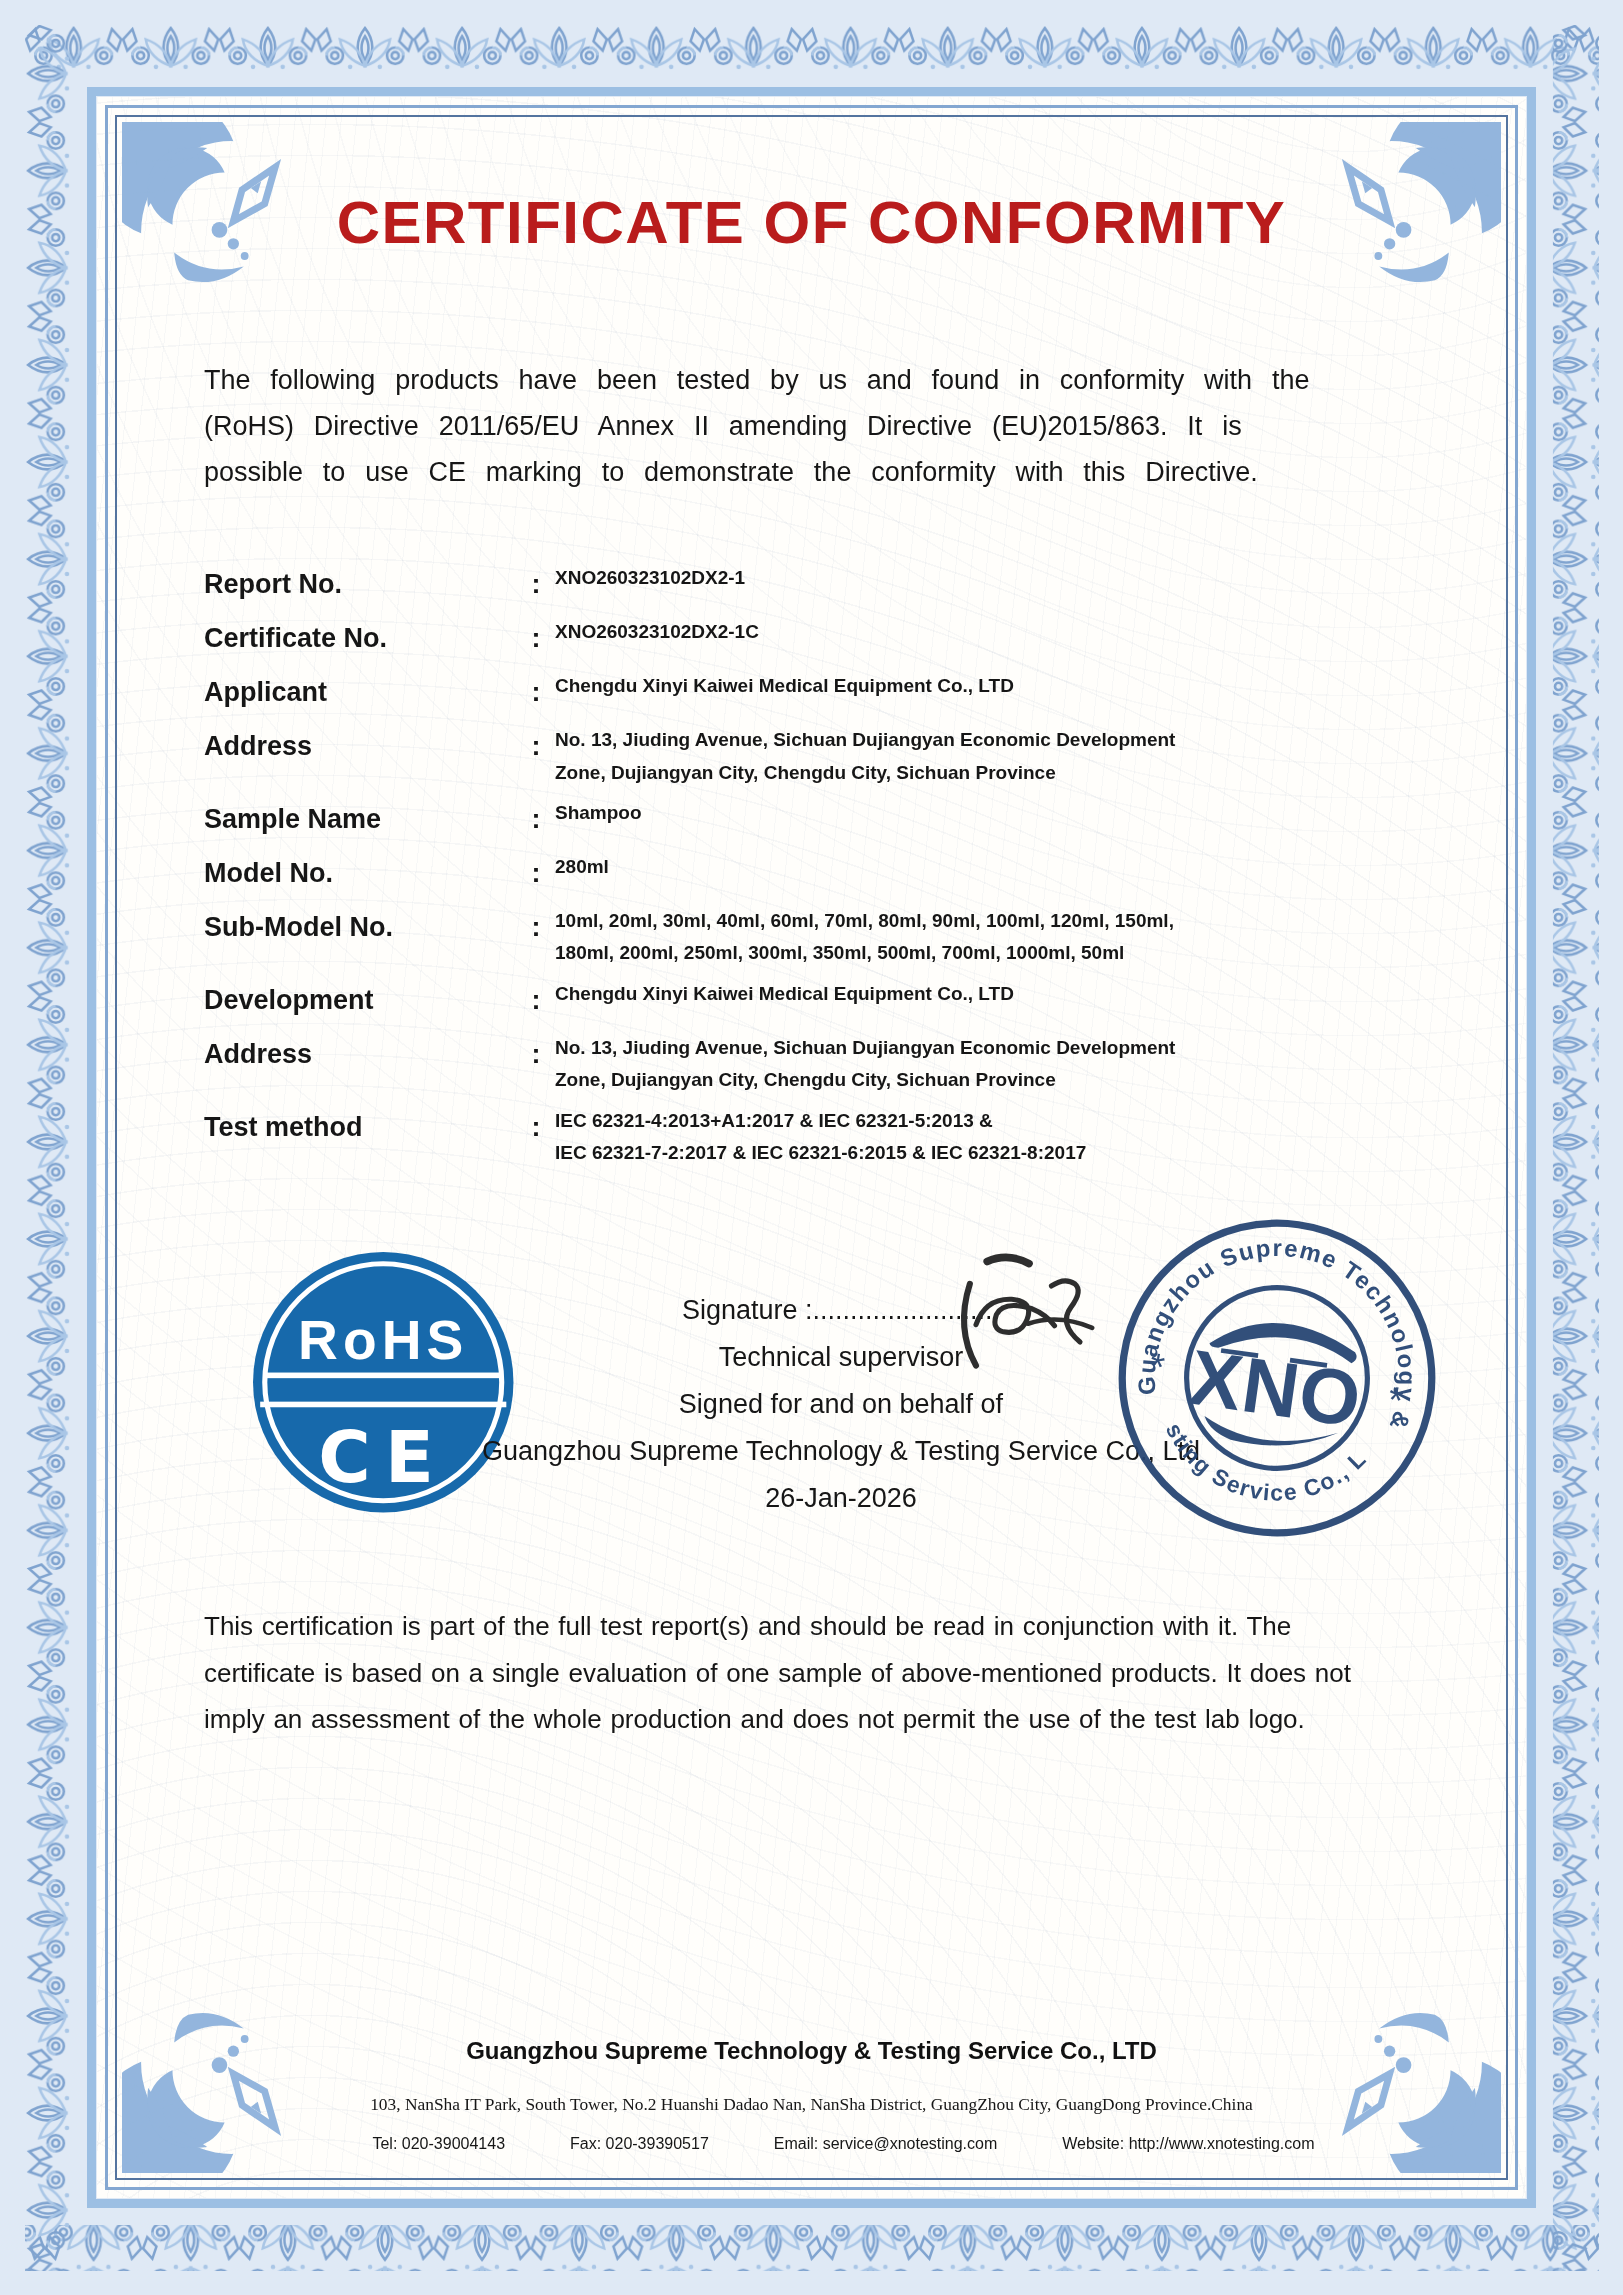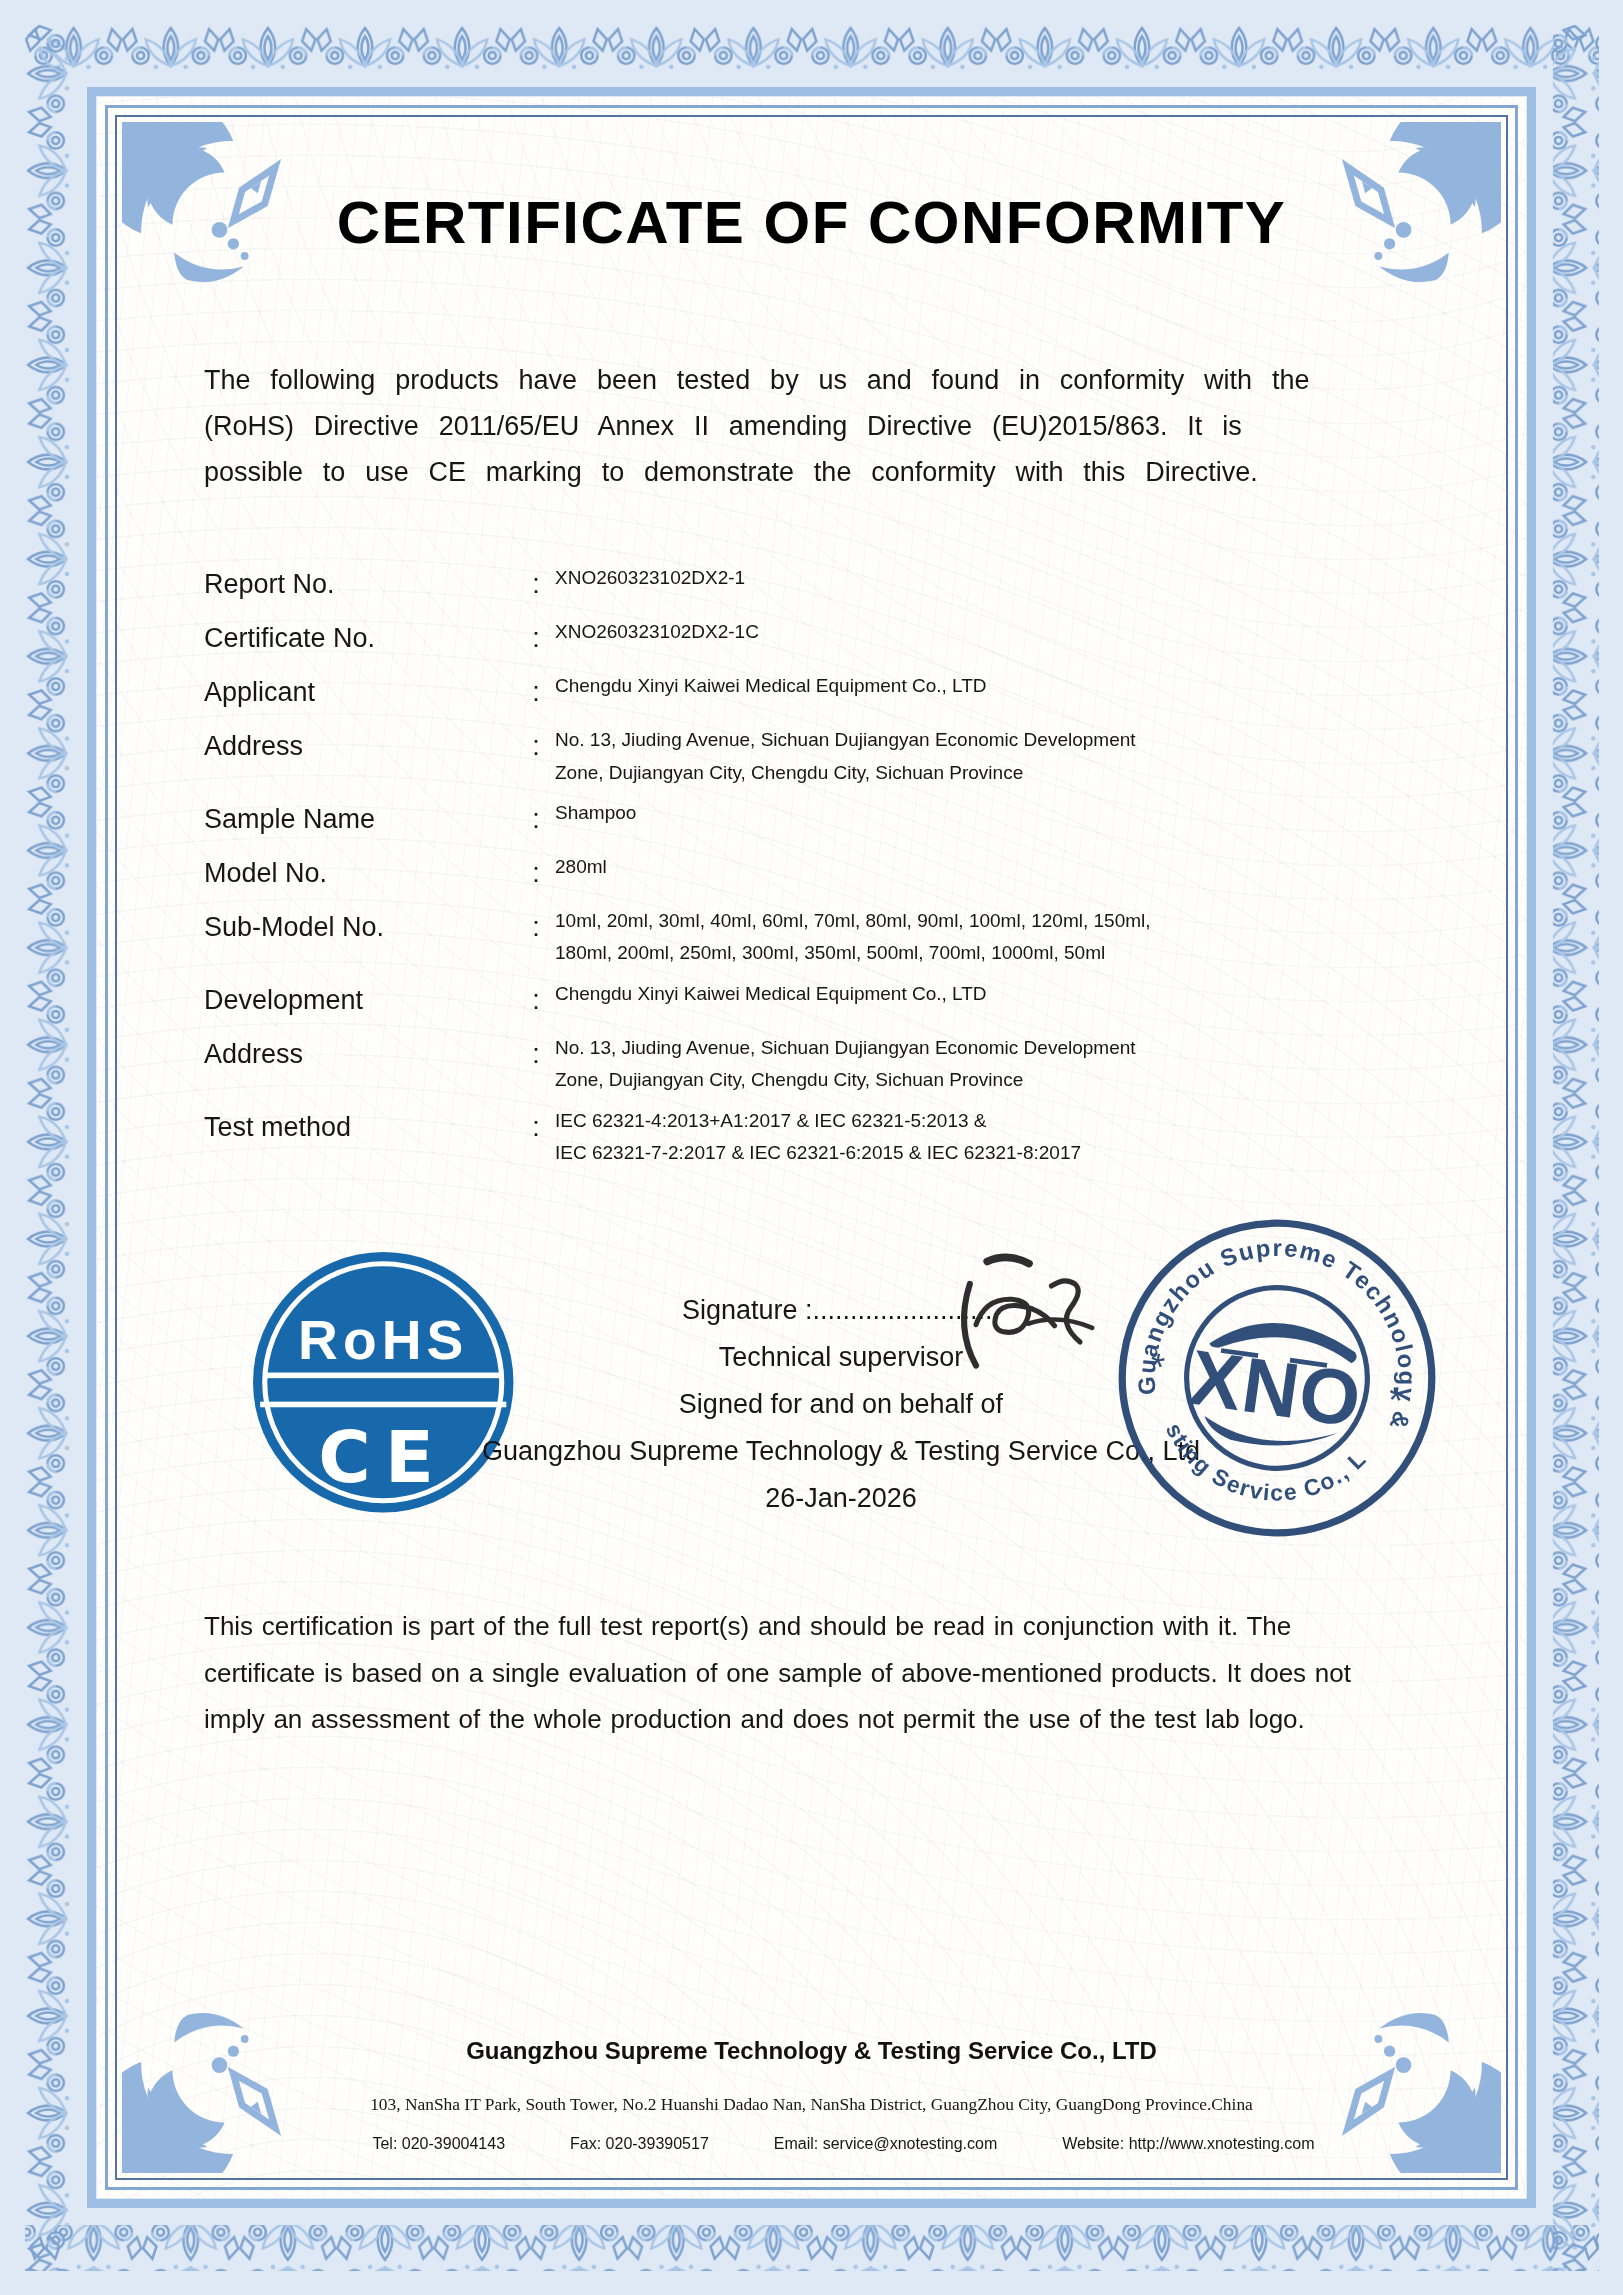--- a/index.html
+++ b/index.html
@@ -16,26 +16,26 @@
       #fffefb;}
   .frame-outer{position:absolute;left:105px;top:105px;right:105px;bottom:105px;border:3.1px solid #84a7d1;}
   .frame-inner{position:absolute;left:115px;top:115px;right:115px;bottom:115px;border:2px solid #54749f;}
   .flourish{position:absolute;width:174px;height:174px;opacity:0.96;}
   .fl-tl{left:122px;top:122px;}
   .fl-tr{right:122px;top:122px;transform:scaleX(-1);}
   .fl-bl{left:122px;bottom:122px;transform:scaleY(-1);}
   .fl-br{right:122px;bottom:122px;transform:scale(-1,-1);}
   
   .title{position:absolute;left:0;top:188px;width:100%;text-align:center;
-         font-size:60px;font-weight:bold;letter-spacing:1.5px;color:#000000;}
+         font-size:60px;font-weight:bold;letter-spacing:1.5px;color:#b91c1c;}
   .para{white-space:pre-line;}
   .intro{position:absolute;left:204px;top:358px;width:1232px;font-size:27px;line-height:1.7;
          word-spacing:12.3px;text-align:justify;}
   .fields{position:absolute;left:204px;top:562px;width:1247px;}
-  .frow{display:grid;grid-template-columns:313px 38px 1fr;margin-bottom:8.2px;}
+  .frow{display:grid;grid-template-columns:313px 38px 1fr;margin-bottom:8.2px;font-weight:bold;}
   .flabel{font-size:27px;line-height:1.7;}
   .fcolon{font-size:27px;line-height:1.7;text-align:center;}
   .fvalue{font-size:19px;line-height:1.7;white-space:pre-line;}
   .sig-block{position:absolute;left:358px;top:1287px;width:966px;text-align:center;
              font-size:27px;line-height:47px;}
   .scribble{position:absolute;left:946px;top:1237px;}
   .rohs{position:absolute;left:252px;top:1251px;}
   .stamp{position:absolute;left:1116px;top:1217px;opacity:0.94;}
   .disclaimer{position:absolute;left:204px;top:1603px;width:1232px;font-size:26px;line-height:1.79;
               word-spacing:1.5px;text-align:justify;}

